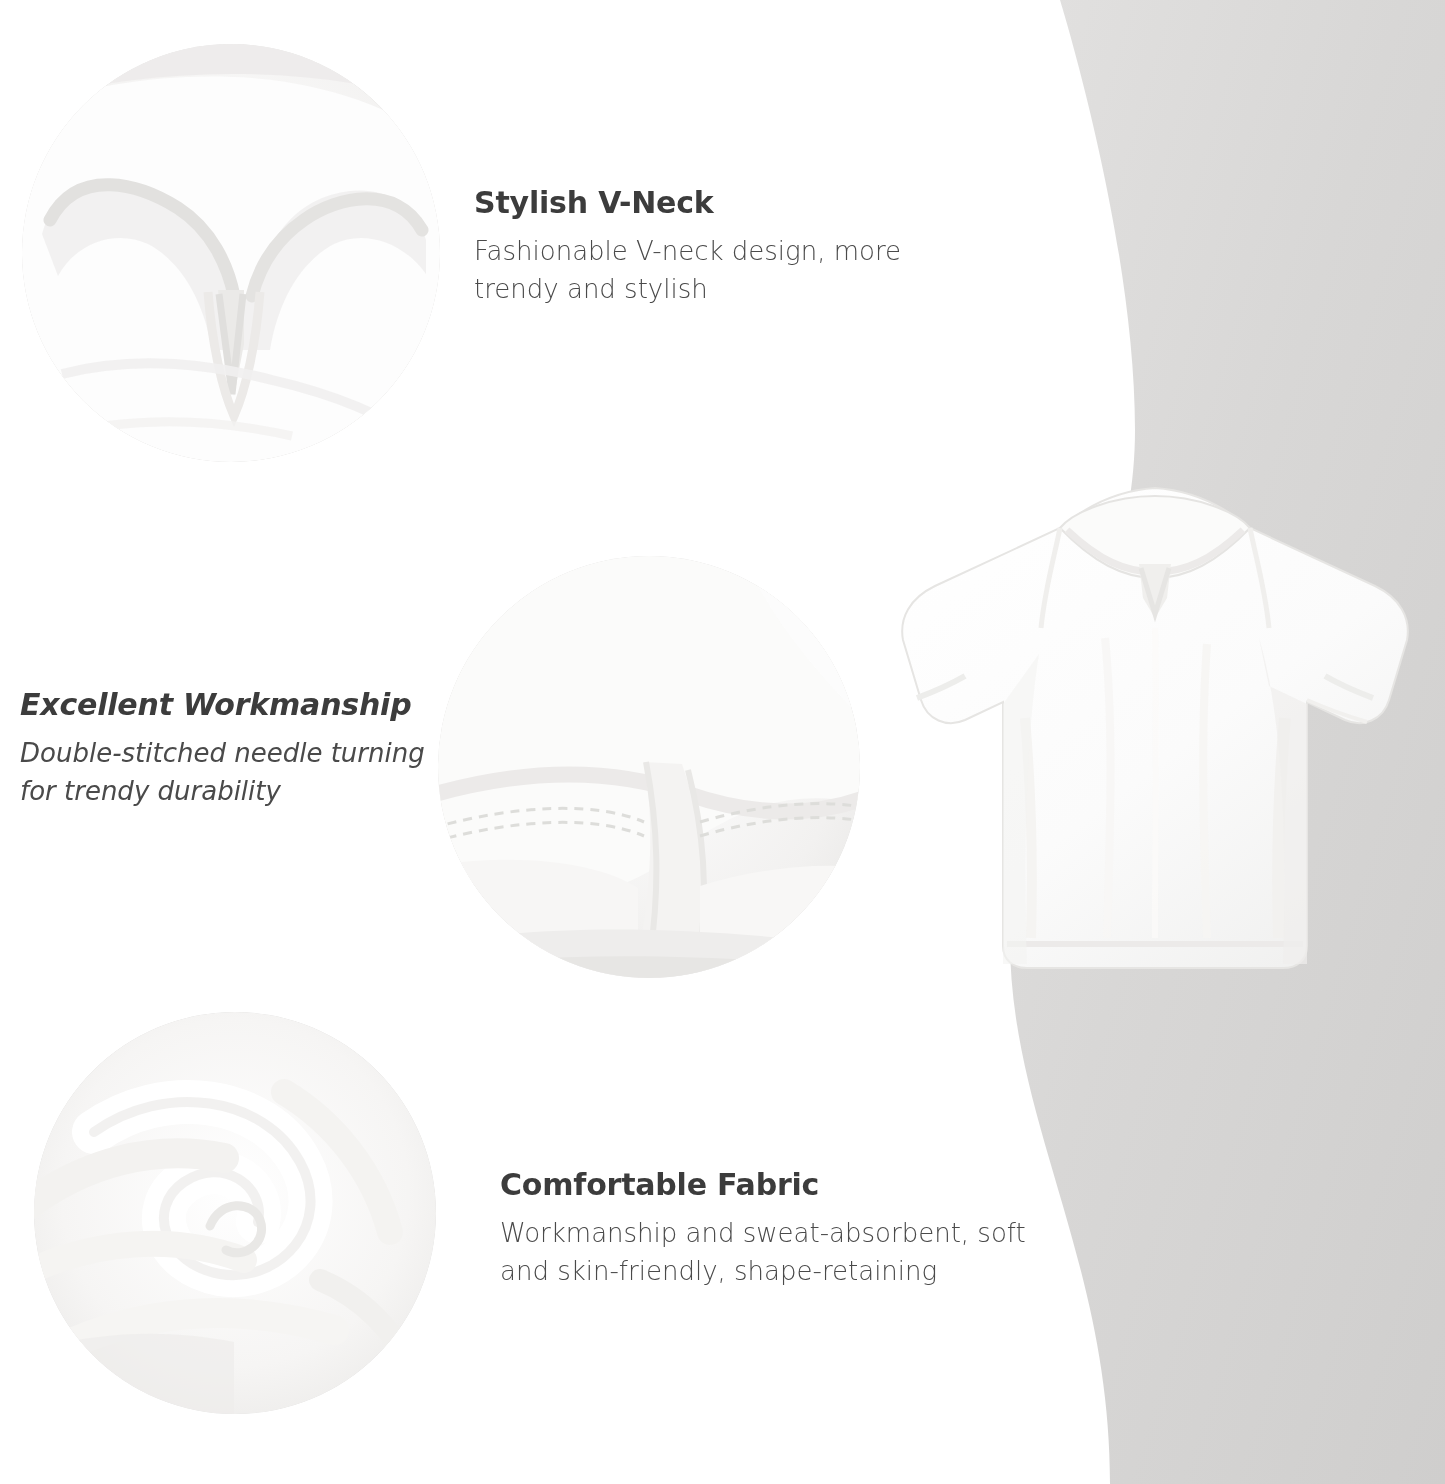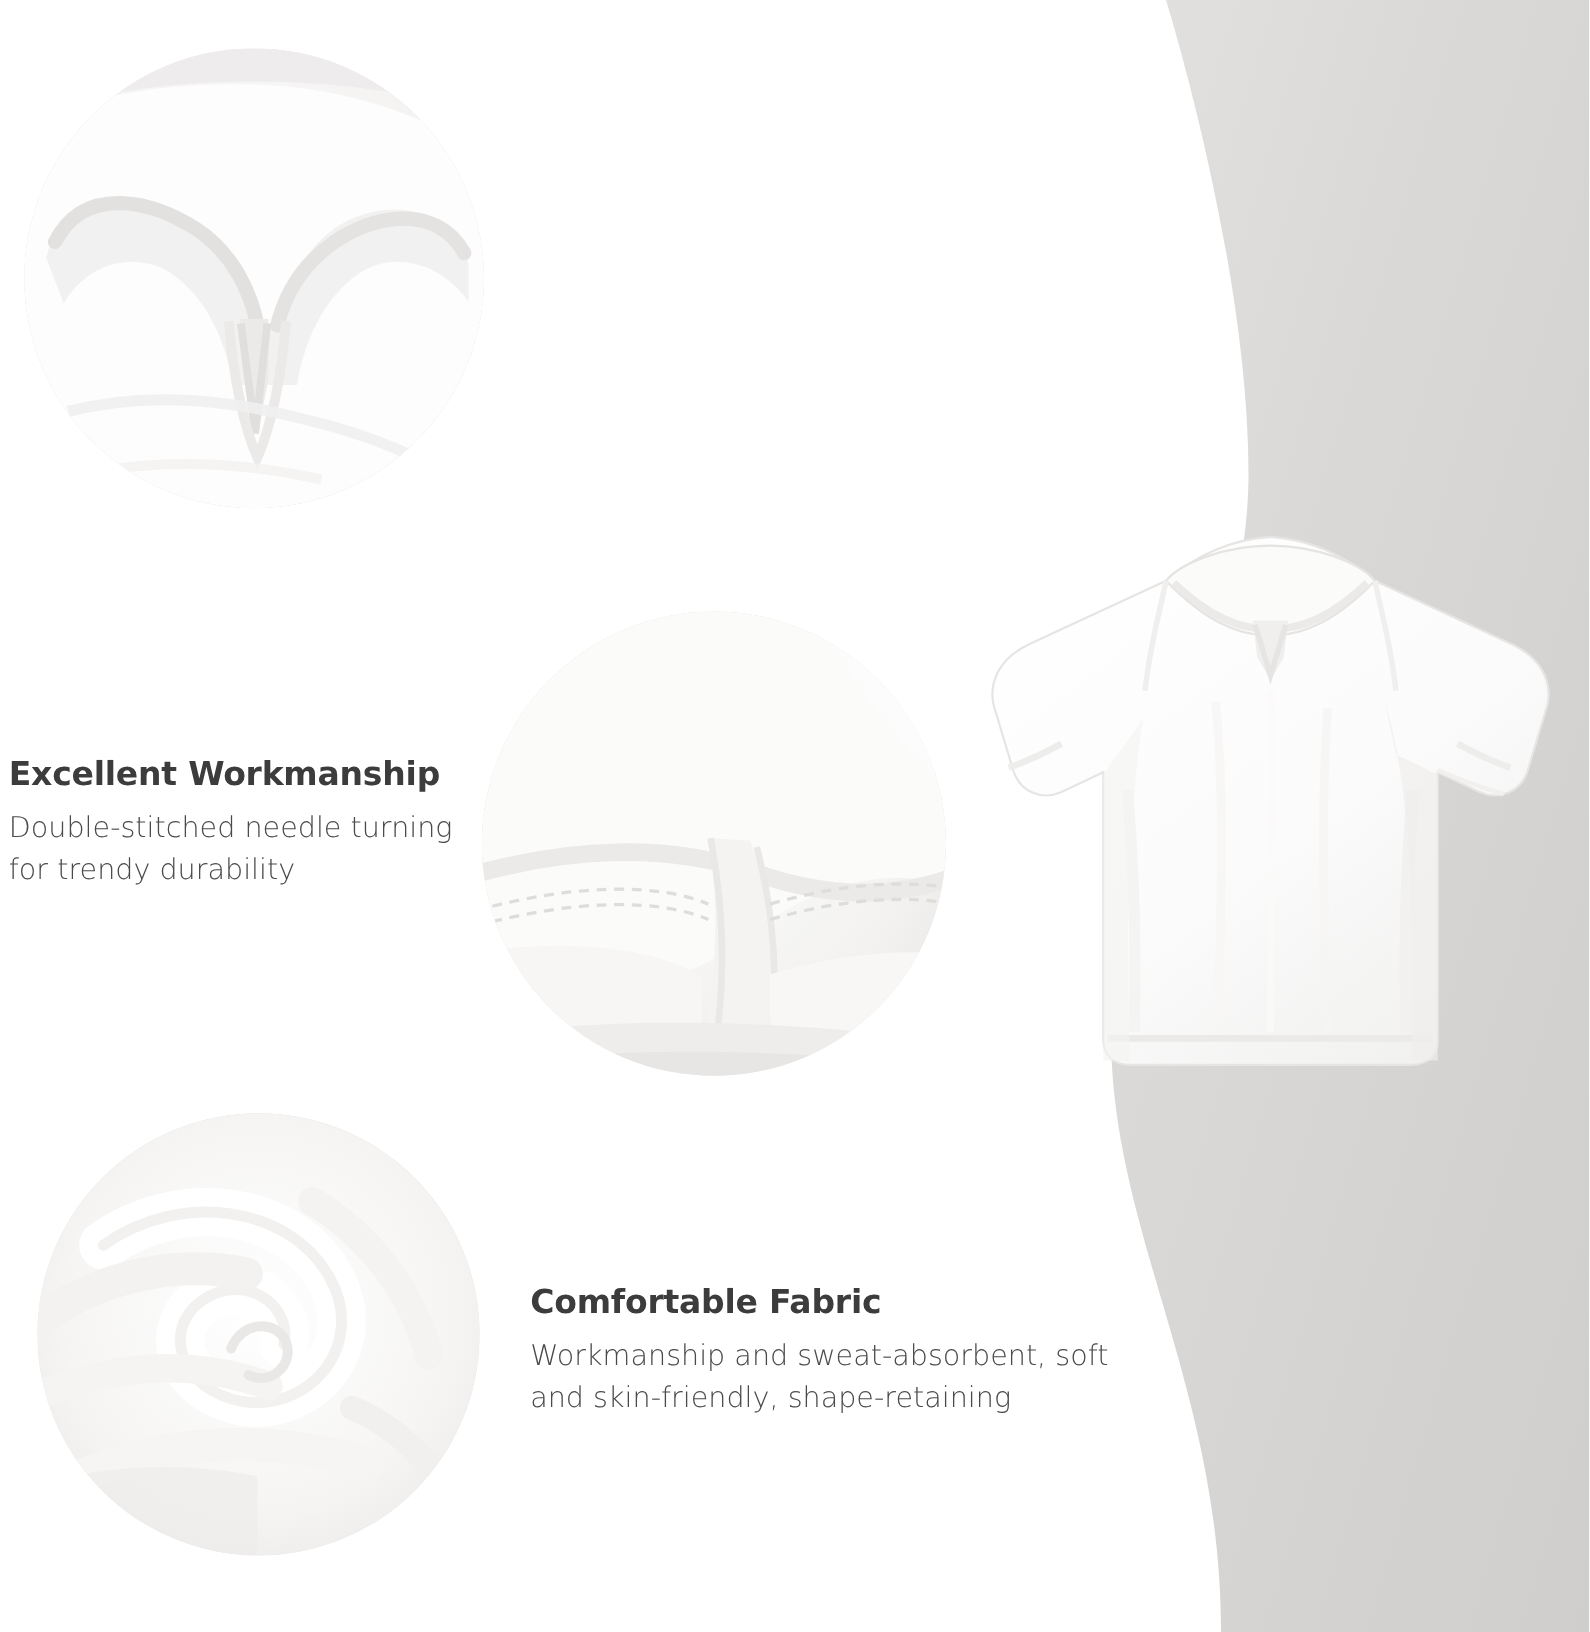--- a/index.html
+++ b/index.html
@@ -149,20 +149,24 @@
       <path d="M197,250 L210,350 L221,250" stroke="#e0dfdd" stroke-width="7" fill="none"></path>
       <path d="M186,248 C190,300 200,345 212,372 C224,345 234,300 238,248" fill="none" stroke="#eceae8" stroke-width="9"></path>
 
       <path d="M40,330 C110,312 180,318 250,336 C320,352 370,376 404,400" stroke="#f1f0ef" stroke-width="10" fill="none" opacity="0.9"></path>
       <path d="M30,392 C110,372 190,374 270,392" stroke="#f2f1f0" stroke-width="9" fill="none" opacity="0.8"></path>
 
       <path d="M-10,0 L418,0 L418,60 C300,22 140,18 -10,60 Z" fill="#eceaea" opacity="0.8"></path>
     </svg>
   </div>
 
+  <div class="feature-text" style="left:474px; top:186px; width:500px;">
+    <h2 class="feature-title">Stylish V-Neck</h2>
+    <p class="feature-desc">Fashionable V-neck design, more trendy and stylish</p>
+  </div>
 
   <div class="circle" style="left:438px; top:556px; width:422px; height:422px;">
     <svg class="circle-inner" viewBox="0 0 422 422" xmlns="http://www.w3.org/2000/svg">
       <circle cx="211" cy="211" r="211" fill="url(#hemGrad)"></circle>
 
       <path d="M-10,-10 L432,-10 L432,250 C360,230 300,250 240,296
                C180,342 120,352 40,330 L-10,300 Z" fill="#fbfbfa"></path>
 
       <path d="M-10,240 C80,214 170,210 250,238 C320,262 380,260 432,240" stroke="#eceae9" stroke-width="16" fill="none"></path>
 
@@ -180,21 +184,21 @@
         <path d="M262,280 C330,260 390,258 430,266"></path>
       </g>
 
       <path d="M-10,388 C110,368 250,368 432,392 L432,432 L-10,432 Z" fill="#eeedec"></path>
       <path d="M-10,412 C120,396 260,396 432,414 L432,432 L-10,432 Z" fill="#e7e6e4"></path>
 
       <path d="M300,-10 L432,-10 L432,170 C380,120 330,60 300,-10 Z" fill="#fdfdfd" opacity="0.8"></path>
     </svg>
   </div>
 
-  <div class="feature-text align-right" style="left:0px; top:688px; width:420px; padding-left:8px;">
+  <div class="feature-text align-right" style="left:0px; top:688px; width:420px; padding-left:20px;font-style:italic;">
     <h2 class="feature-title">Excellent Workmanship</h2>
     <p class="feature-desc">Double-stitched needle turning for trendy durability</p>
   </div>
 
   <div class="circle" style="left:34px; top:1012px; width:402px; height:402px;">
     <svg class="circle-inner" viewBox="0 0 402 402" xmlns="http://www.w3.org/2000/svg">
       <circle cx="201" cy="201" r="201" fill="url(#swirlGrad)"></circle>
 
       <path d="M60,120 C130,70 230,84 266,150 C300,212 246,272 186,262
                C130,252 112,196 150,170 C188,144 232,174 224,210" fill="none" stroke="#ffffff" stroke-width="44" stroke-linecap="round"></path>
@@ -206,21 +210,21 @@
       <path d="M40,330 C120,296 210,292 300,318" fill="none" stroke="#f6f5f3" stroke-width="30" stroke-linecap="round"></path>
       <path d="M250,80 C300,110 340,160 356,220" fill="none" stroke="#f4f3f1" stroke-width="26" stroke-linecap="round"></path>
       <path d="M286,268 C330,286 360,320 378,356" fill="none" stroke="#f1f0ee" stroke-width="22" stroke-linecap="round"></path>
 
       <path d="M176,214 C186,188 218,188 226,208 C234,230 210,248 192,238" fill="none" stroke="#e9e8e6" stroke-width="9" stroke-linecap="round"></path>
 
       <path d="M-10,340 C60,320 130,316 200,330 L200,412 L-10,412 Z" fill="#eeedeb" opacity="0.7"></path>
     </svg>
   </div>
 
-  <div class="feature-text" style="left:482px; top:1168px; width:580px;">
+  <div class="feature-text" style="left:500px; top:1168px; width:580px;">
     <h2 class="feature-title">Comfortable Fabric</h2>
     <p class="feature-desc">Workmanship and sweat-absorbent, soft and skin-friendly, shape-retaining</p>
   </div>
 
   <div class="shirt-wrap">
     <svg viewBox="0 0 580 530" xmlns="http://www.w3.org/2000/svg">
 
       <path d="M205,60
                C236,34 268,22 300,20
                C332,22 364,34 395,60

